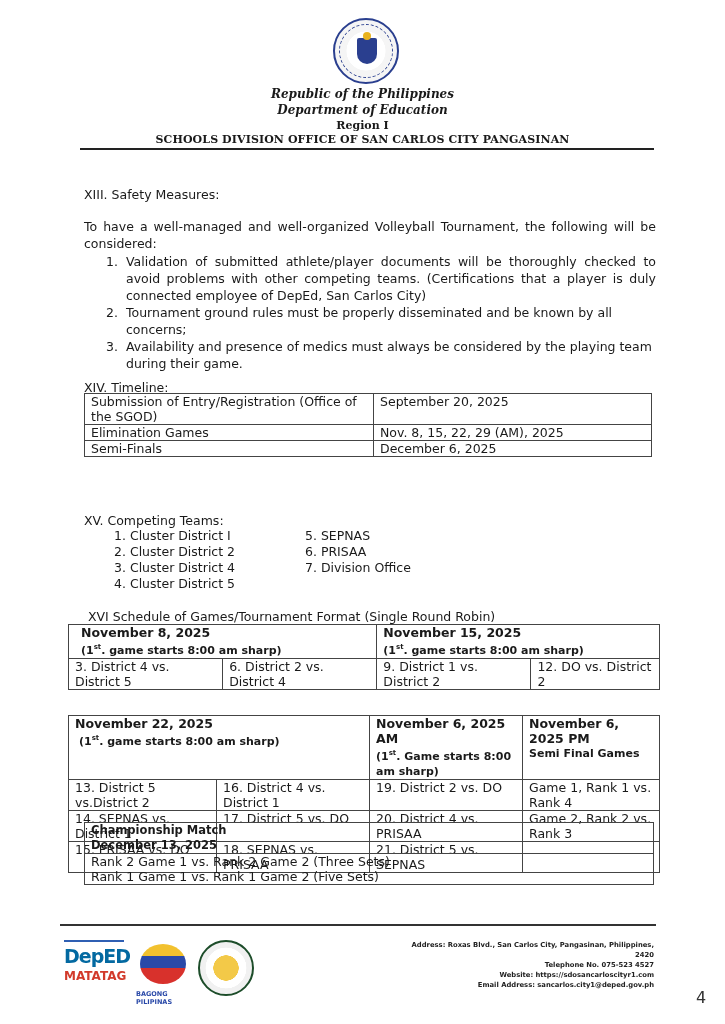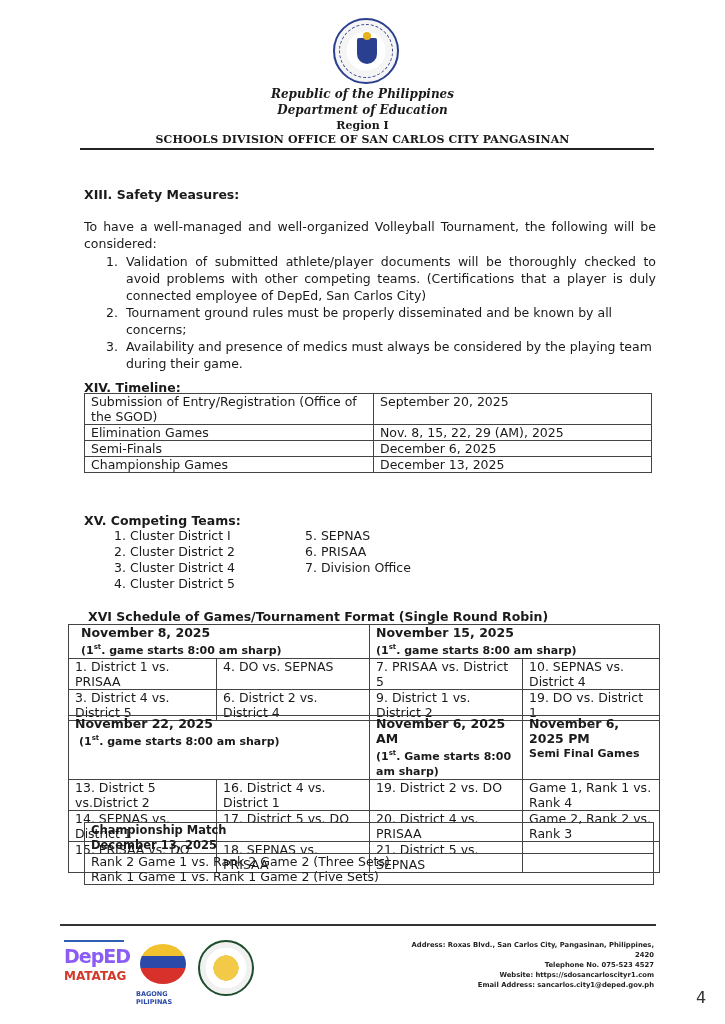--- a/index.html
+++ b/index.html
@@ -13,35 +13,35 @@
           border-radius:2px 2px 10px 10px; }
   .seal-torch { position:absolute; left:28px; top:12px; width:8px; height:8px; background:#e8b21d; border-radius:50%; }
   .seal-ring { position:absolute; left:4px; top:4px; right:4px; bottom:4px; border:1px dashed #2a3f8f; border-radius:50%; }
   .hdr { left:0; width:725px; text-align:center; font-family:"DejaVu Serif", serif; font-weight:bold; }
   .hdr1 { top:87px; font-size:12px; font-style:italic; }
   .hdr2 { top:103px; font-size:12px; font-style:italic; }
   .hdr3 { top:119px; font-size:11px; }
   .hdr4 { top:133px; font-size:11px; letter-spacing:0.1px; }
   .rule { left:80px; top:148px; width:574px; height:2px; background:#222; }
   
-  .sec-title { font-weight:bold; font-size:12.5px; }
+  .sec-title { font-weight:normal; font-size:12.5px; }
   .para { font-size:12.5px; line-height:17px; }
   .list { margin:0; padding:0; list-style:none; }
   .list li { position:relative; padding-left:0; }
   .num { position:absolute; left:-20px; }
   table { border-collapse:collapse; font-size:12.5px; }
   td { border:1px solid #444; padding:0 6px; vertical-align:top; line-height:15px; }
   .tl td { height:15px; }
   .sched td { font-size:12.5px; }
   .bold { font-weight:bold; }
   .small-b { font-weight:bold; font-size:11px; }
   
   .foot-rule { left:60px; top:924px; width:596px; height:2px; background:#333; }
   .deped { left:64px; top:940px; width:60px; font-weight:bold; }
-  .deped-top { font-size:19px; color:#8b5cf6; font-family:"DejaVu Sans", sans-serif; letter-spacing:-1px; }
+  .deped-top { font-size:19px; color:#0369a1; font-family:"DejaVu Sans", sans-serif; letter-spacing:-1px; }
   .deped-bot { font-size:12px; color:#d23a2b; margin-top:2px; }
   .bp { left:136px; top:938px; width:56px; height:50px; }
   .bp-circ { position:absolute; left:4px; top:6px; width:46px; height:40px; border-radius:50%;
              background:linear-gradient(180deg,#f2c12e 0 30%, #2a49a8 30% 60%, #d8312c 60% 100%); }
   .bp-lbl { position:absolute; left:0; top:52px; width:60px; font-size:6.5px; font-weight:bold; color:#2a49a8; text-align:left; }
   .sdo { left:198px; top:940px; width:56px; height:56px; border-radius:50%; border:2px solid #1d4d2a; box-sizing:border-box;
          background:radial-gradient(circle at 50% 50%, #f3c948 0 34%, #ffffff 35% 55%, #f1f1f1 56%); }
   .addr { left:400px; top:940px; width:254px; text-align:right; font-size:6.8px; font-weight:bold; line-height:10px; color:#222; }
   .pgnum { left:696px; top:988px; font-size:16px; color:#333; }
 </style>
@@ -75,24 +75,20 @@
     <td>September 20, 2025</td>
   </tr>
   <tr>
     <td>Elimination Games</td>
     <td>Nov. 8, 15, 22, 29 (AM), 2025</td>
   </tr>
   <tr>
     <td>Semi-Finals</td>
     <td>December 6, 2025</td>
   </tr>
-  <tr>
-    <td>Championship Games</td>
-    <td>December 13, 2025</td>
-  </tr>
 </tbody>
   </table>
 
 <div class="abs sec-title" style="left:84px; top:513px;">XV. Competing Teams:</div>
 <div class="abs para" style="left:114px; top:528px; line-height:16px;">
   <div>1. Cluster District I</div>
   <div>2. Cluster District 2</div>
   <div>3. Cluster District 4</div>
   <div>4. Cluster District 5</div>
 </div>
@@ -110,30 +106,24 @@
     <td colspan="2" style="border-bottom:none;padding-left:12px;">
       <div class="bold">November 8, 2025</div>
       <div class="small-b"><span>(1</span><sup style="font-size:7px;">st</sup><span>. game starts 8:00 am sharp)</span></div>
     </td>
     <td colspan="2" style="border-bottom:none;">
       <div class="bold">November 15, 2025</div>
       <div class="small-b"><span>(1</span><sup style="font-size:7px;">st</sup><span>. game starts 8:00 am sharp)</span></div>
     </td>
   </tr>
   <tr>
-    <td style="width:135px;">1. District 1 vs. PRISAA</td>
-    <td style="width:140px;">4. DO vs. SEPNAS</td>
-    <td style="width:140px;">7. PRISAA vs. District 5</td>
-    <td>10. SEPNAS vs. District 4</td>
-  </tr>
-  <tr>
     <td>3. District 4 vs. District 5</td>
     <td>6. District 2 vs. District 4</td>
     <td>9. District 1 vs. District 2</td>
-    <td>19. DO vs. District 1</td>
+    <td>12. DO vs. District 2</td>
   </tr>
 </tbody>
   </table>
 
 <table class="abs sched" style="left:68px; top:715px; width:592px;">
   <tbody>
       <tr>
     <td colspan="2" style="height:44px;">
       <div class="bold">November 22, 2025</div>
       <div class="small-b" style="padding-left:4px;"><span>(1</span><sup style="font-size:7px;">st</sup><span>. game starts 8:00 am sharp)</span></div>

